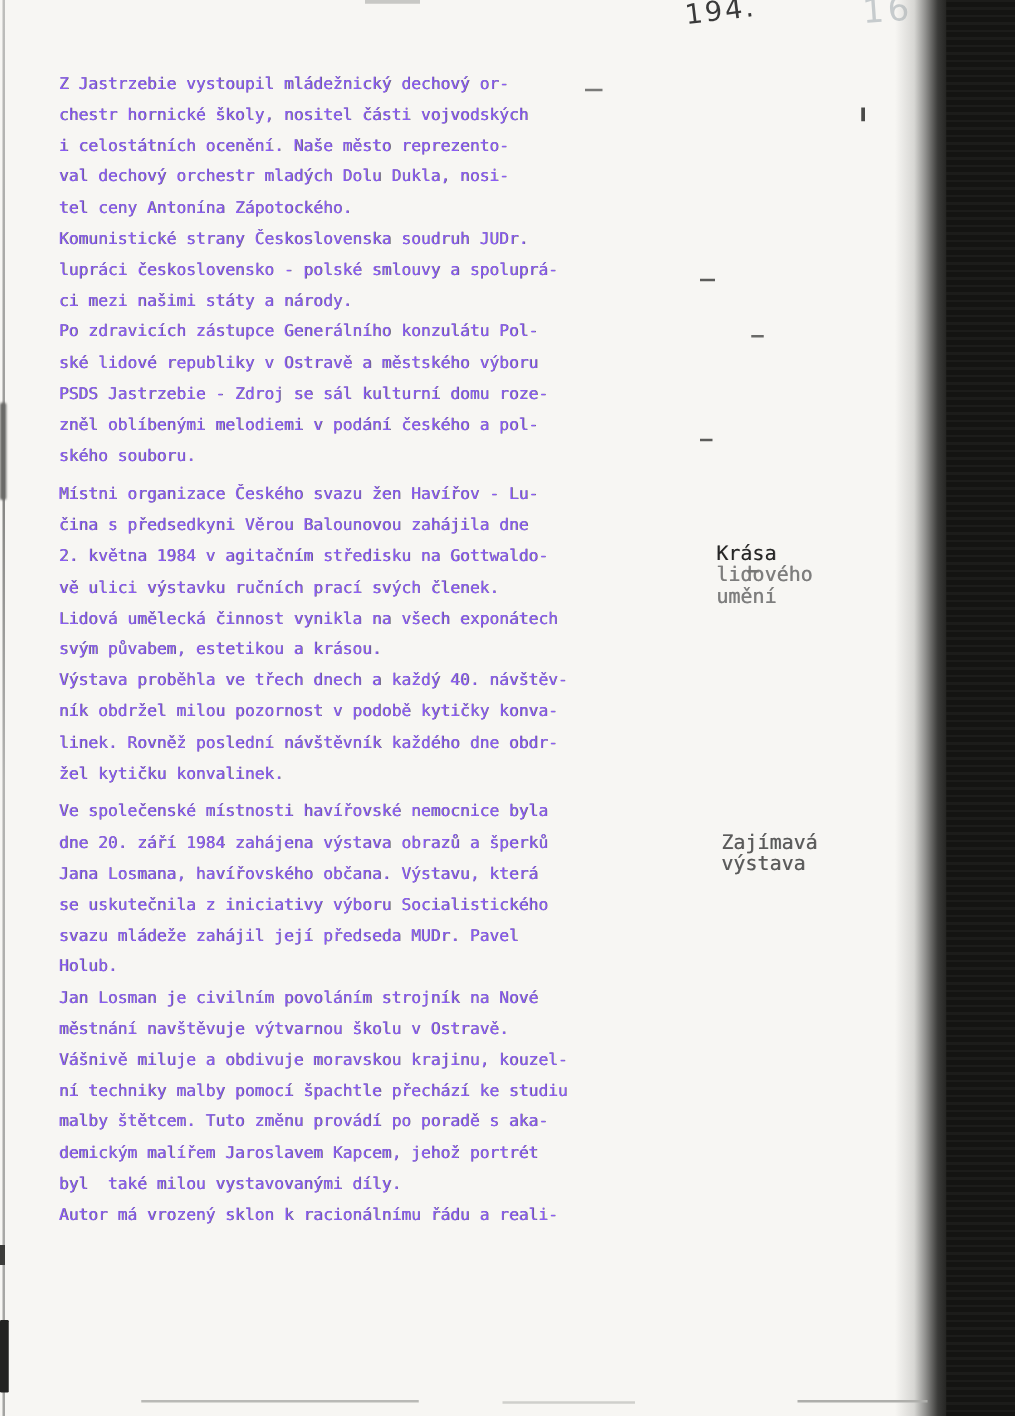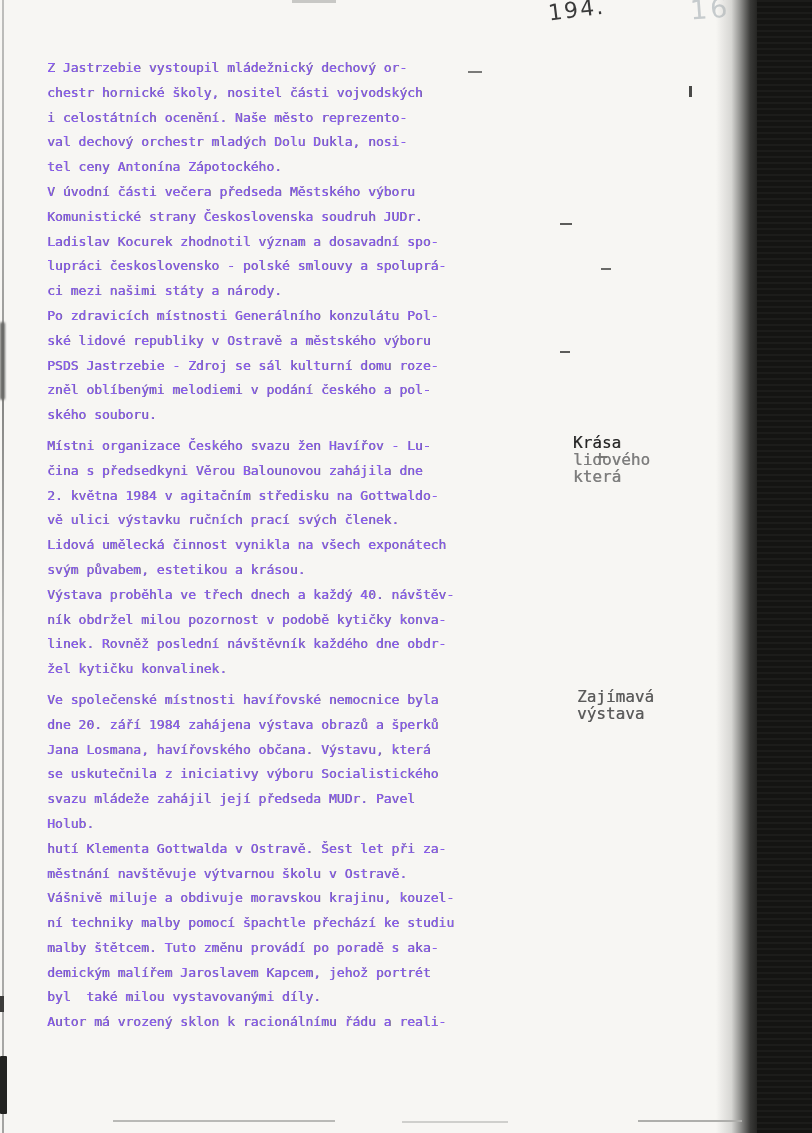--- a/index.html
+++ b/index.html
@@ -28,21 +28,21 @@
   
   .note {
     position: absolute;
     font-size: 16px;
     line-height: 17px;
     white-space: pre;
     text-shadow: 0.4px 0 0 rgba(40,40,40,0.5);
   }
   .note-krasa { left: 573px; top: 434px; color: #7d7d7d; }
   .note-krasa .tline:first-child { color: #262626; }
-  .note-vystava { left: 577px; top: 688px; color: #5a5a5a; }
+  .note-vystava { left: 577px; top: 665px; color: #5a5a5a; }
 
   
   .pagenum {
     position: absolute;
     left: 548px;
     top: -3px;
     font-family: "DejaVu Sans", sans-serif;
     font-size: 22px;
     color: #3a3a3a;
     transform: rotate(-7deg);
@@ -104,26 +104,24 @@
 
   <div class="faintnum">16</div>
 
   <div class="body-text">
     <div class="para">
         <div class="tline">Z Jastrzebie vystoupil mládežnický dechový or-</div>
         <div class="tline">chestr hornické školy, nositel části vojvodských</div>
         <div class="tline">i celostátních ocenění. Naše město reprezento-</div>
         <div class="tline">val dechový orchestr mladých Dolu Dukla, nosi-</div>
         <div class="tline">tel ceny Antonína Zápotockého.</div>
-        <div class="tline">V úvodní části večera předseda Městského výboru</div>
         <div class="tline">Komunistické strany Československa soudruh JUDr.</div>
-        <div class="tline">Ladislav Kocurek zhodnotil význam a dosavadní spo-</div>
         <div class="tline">lupráci československo - polské smlouvy a spoluprá-</div>
         <div class="tline">ci mezi našimi státy a národy.</div>
-        <div class="tline">Po zdravicích místnosti Generálního konzulátu Pol-</div>
+        <div class="tline">Po zdravicích zástupce Generálního konzulátu Pol-</div>
         <div class="tline">ské lidové republiky v Ostravě a městského výboru</div>
         <div class="tline">PSDS Jastrzebie - Zdroj se sál kulturní domu roze-</div>
         <div class="tline">zněl oblíbenými melodiemi v podání českého a pol-</div>
         <div class="tline">ského souboru.</div>
       </div>
     <div class="para">
         <div class="tline">Místni organizace Českého svazu žen Havířov - Lu-</div>
         <div class="tline">čina s předsedkyni Věrou Balounovou zahájila dne</div>
         <div class="tline">2. května 1984 v agitačním středisku na Gottwaldo-</div>
         <div class="tline">vě ulici výstavku ručních prací svých členek.</div>
@@ -134,32 +132,32 @@
         <div class="tline">linek. Rovněž poslední návštěvník každého dne obdr-</div>
         <div class="tline">žel kytičku konvalinek.</div>
       </div>
     <div class="para">
         <div class="tline">Ve společenské místnosti havířovské nemocnice byla</div>
         <div class="tline">dne 20. září 1984 zahájena výstava obrazů a šperků</div>
         <div class="tline">Jana Losmana, havířovského občana. Výstavu, která</div>
         <div class="tline">se uskutečnila z iniciativy výboru Socialistického</div>
         <div class="tline">svazu mládeže zahájil její předseda MUDr. Pavel</div>
         <div class="tline">Holub.</div>
-        <div class="tline">hutí Klementa Gottwalda v Ostravě. Šest let při za-</div>
+        <div class="tline">Jan Losman je civilním povoláním strojník na Nové</div>
         <div class="tline">městnání navštěvuje výtvarnou školu v Ostravě.</div>
         <div class="tline">Vášnivě miluje a obdivuje moravskou krajinu, kouzel-</div>
         <div class="tline">ní techniky malby pomocí špachtle přechází ke studiu</div>
         <div class="tline">malby štětcem. Tuto změnu provádí po poradě s aka-</div>
         <div class="tline">demickým malířem Jaroslavem Kapcem, jehož portrét</div>
         <div class="tline">byl  také milou vystavovanými díly.</div>
         <div class="tline">Autor má vrozený sklon k racionálnímu řádu a reali-</div>
       </div>
   </div>
 
-  <div class="note note-krasa"><div class="tline">Krása</div><div class="tline">lidového</div><div class="tline">která</div></div>
+  <div class="note note-krasa"><div class="tline">Krása</div><div class="tline">lidového</div><div class="tline">umění</div></div>
 
   <div class="note note-vystava"><div class="tline">Zajímavá</div><div class="tline">výstava</div></div>
 
   <div class="artifact edge-fade"></div>
   <div class="artifact edge-black"></div>
   <div class="artifact edge-left-line"></div>
   <div class="artifact left-dark-smudge"></div>
   <div class="artifact left-small-mark"></div>
   <div class="artifact left-black-bar"></div>
   <div class="artifact bottom-line-1"></div>

